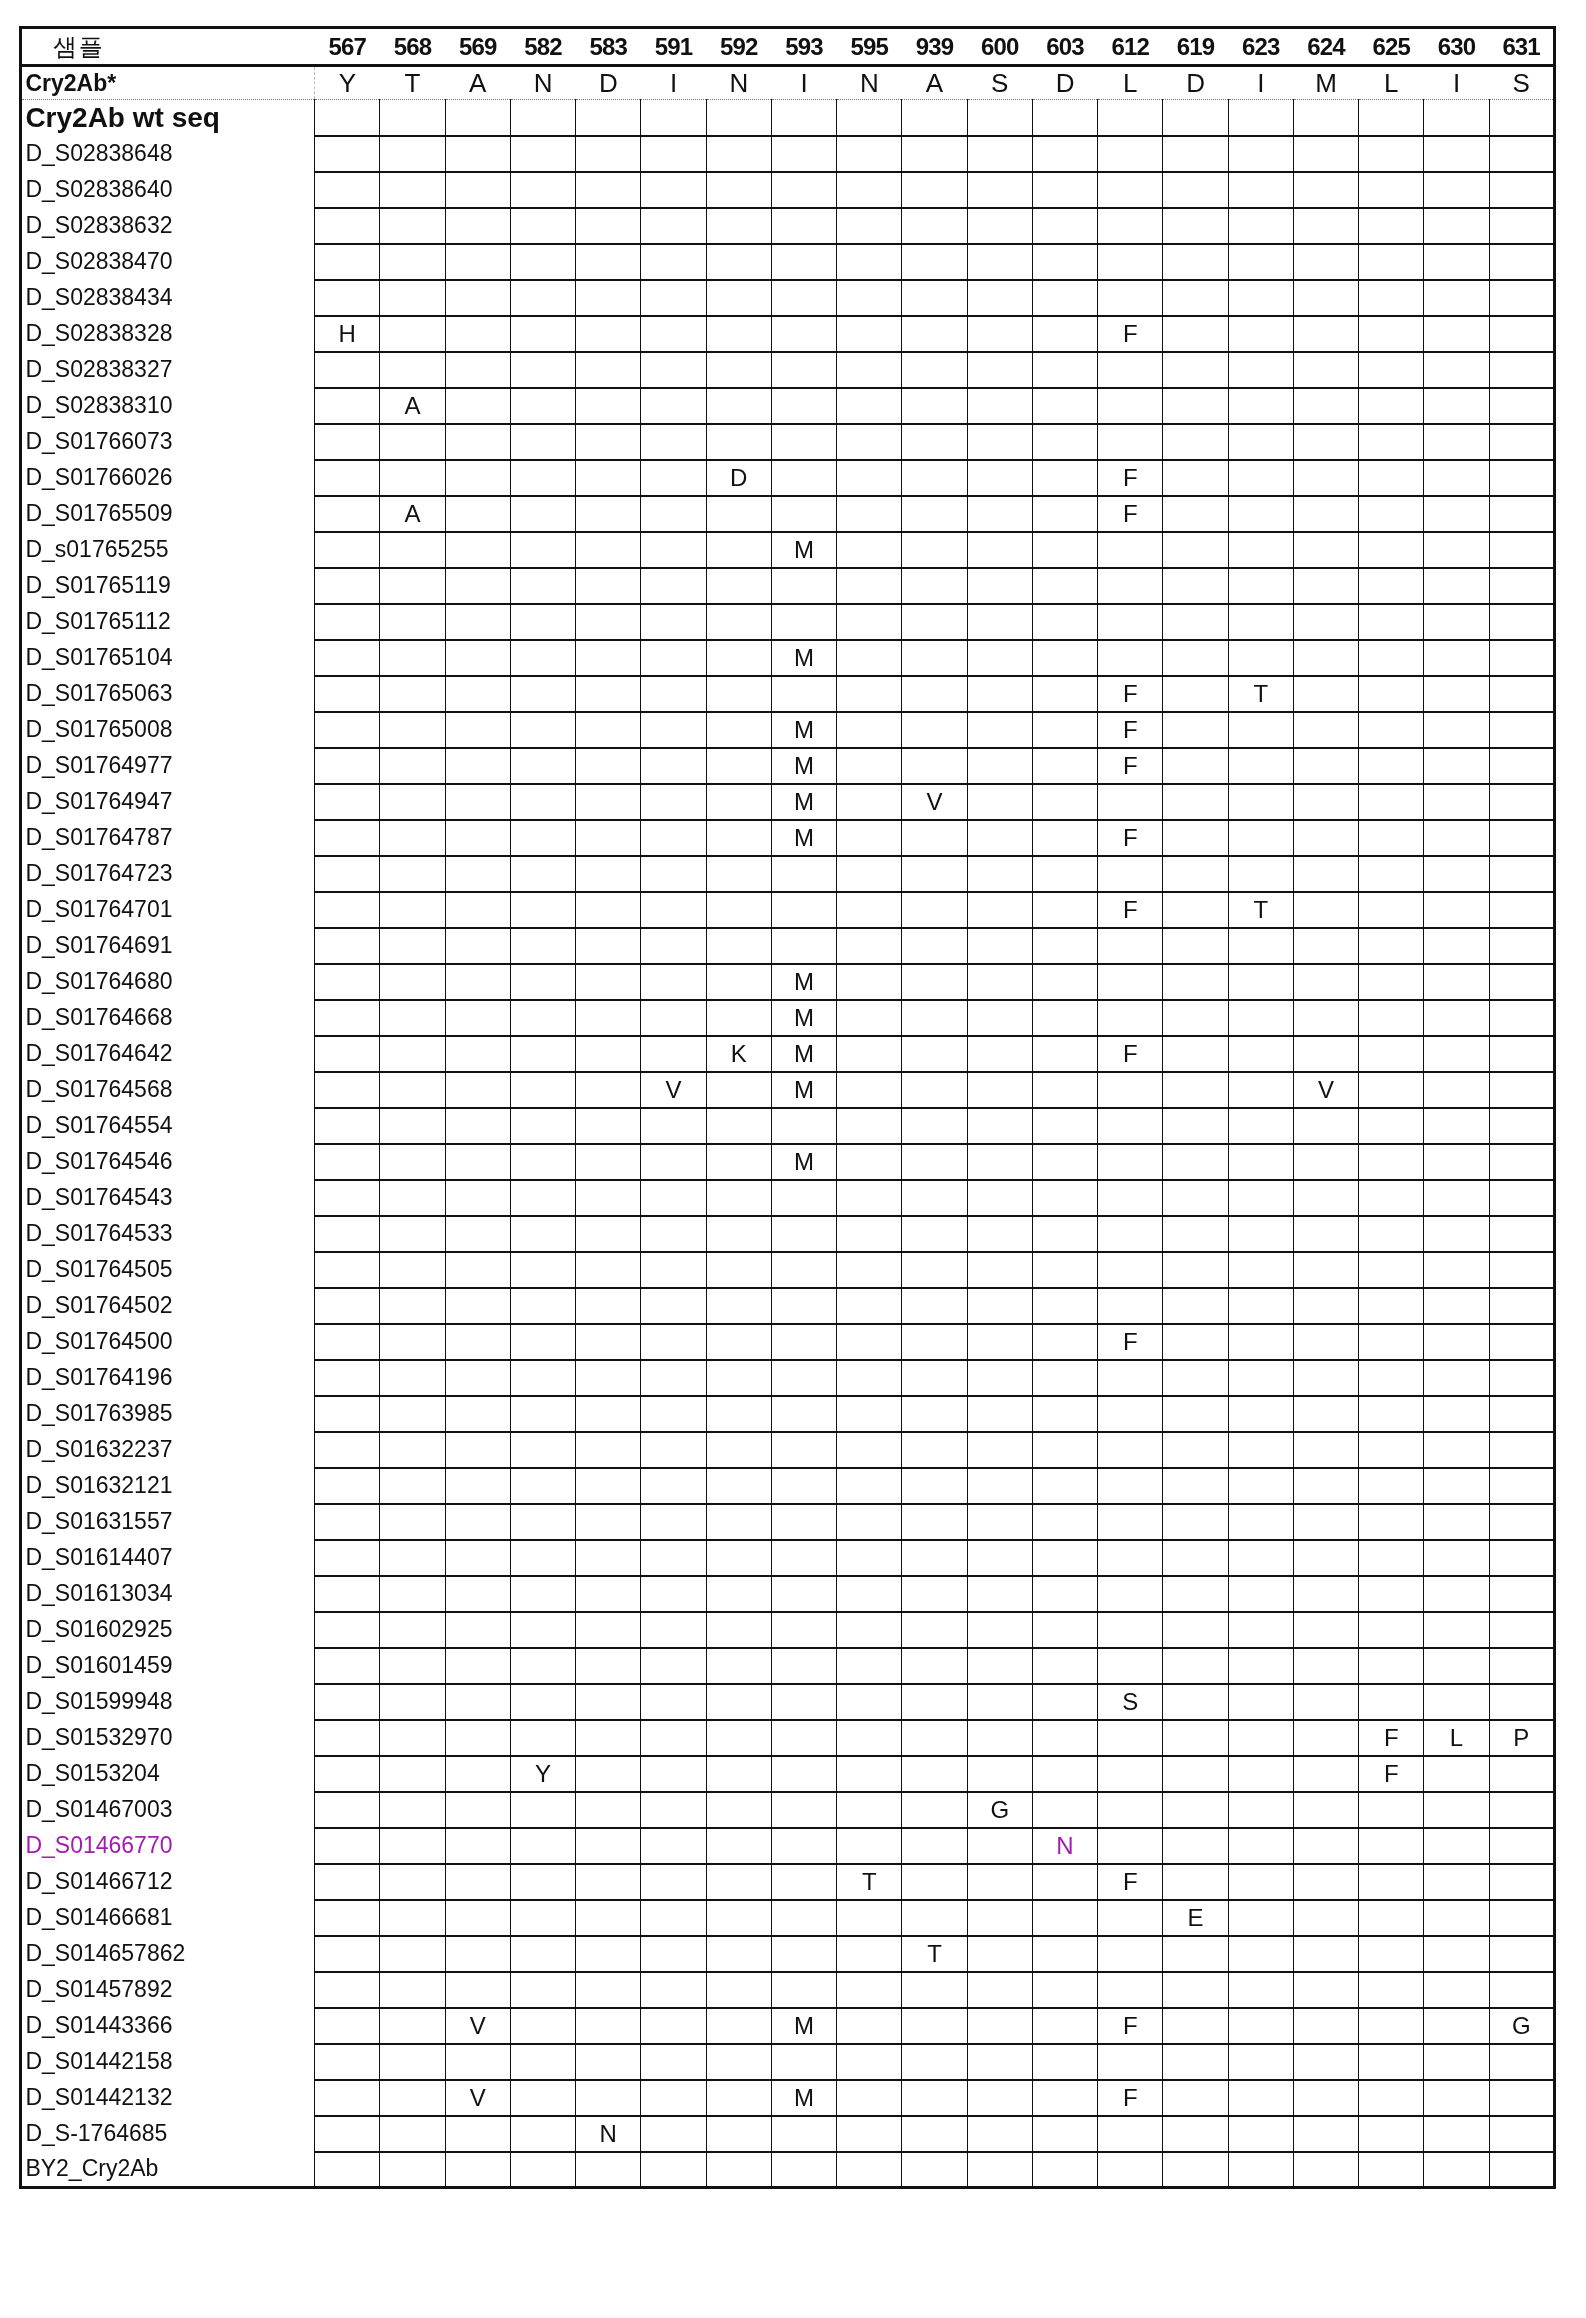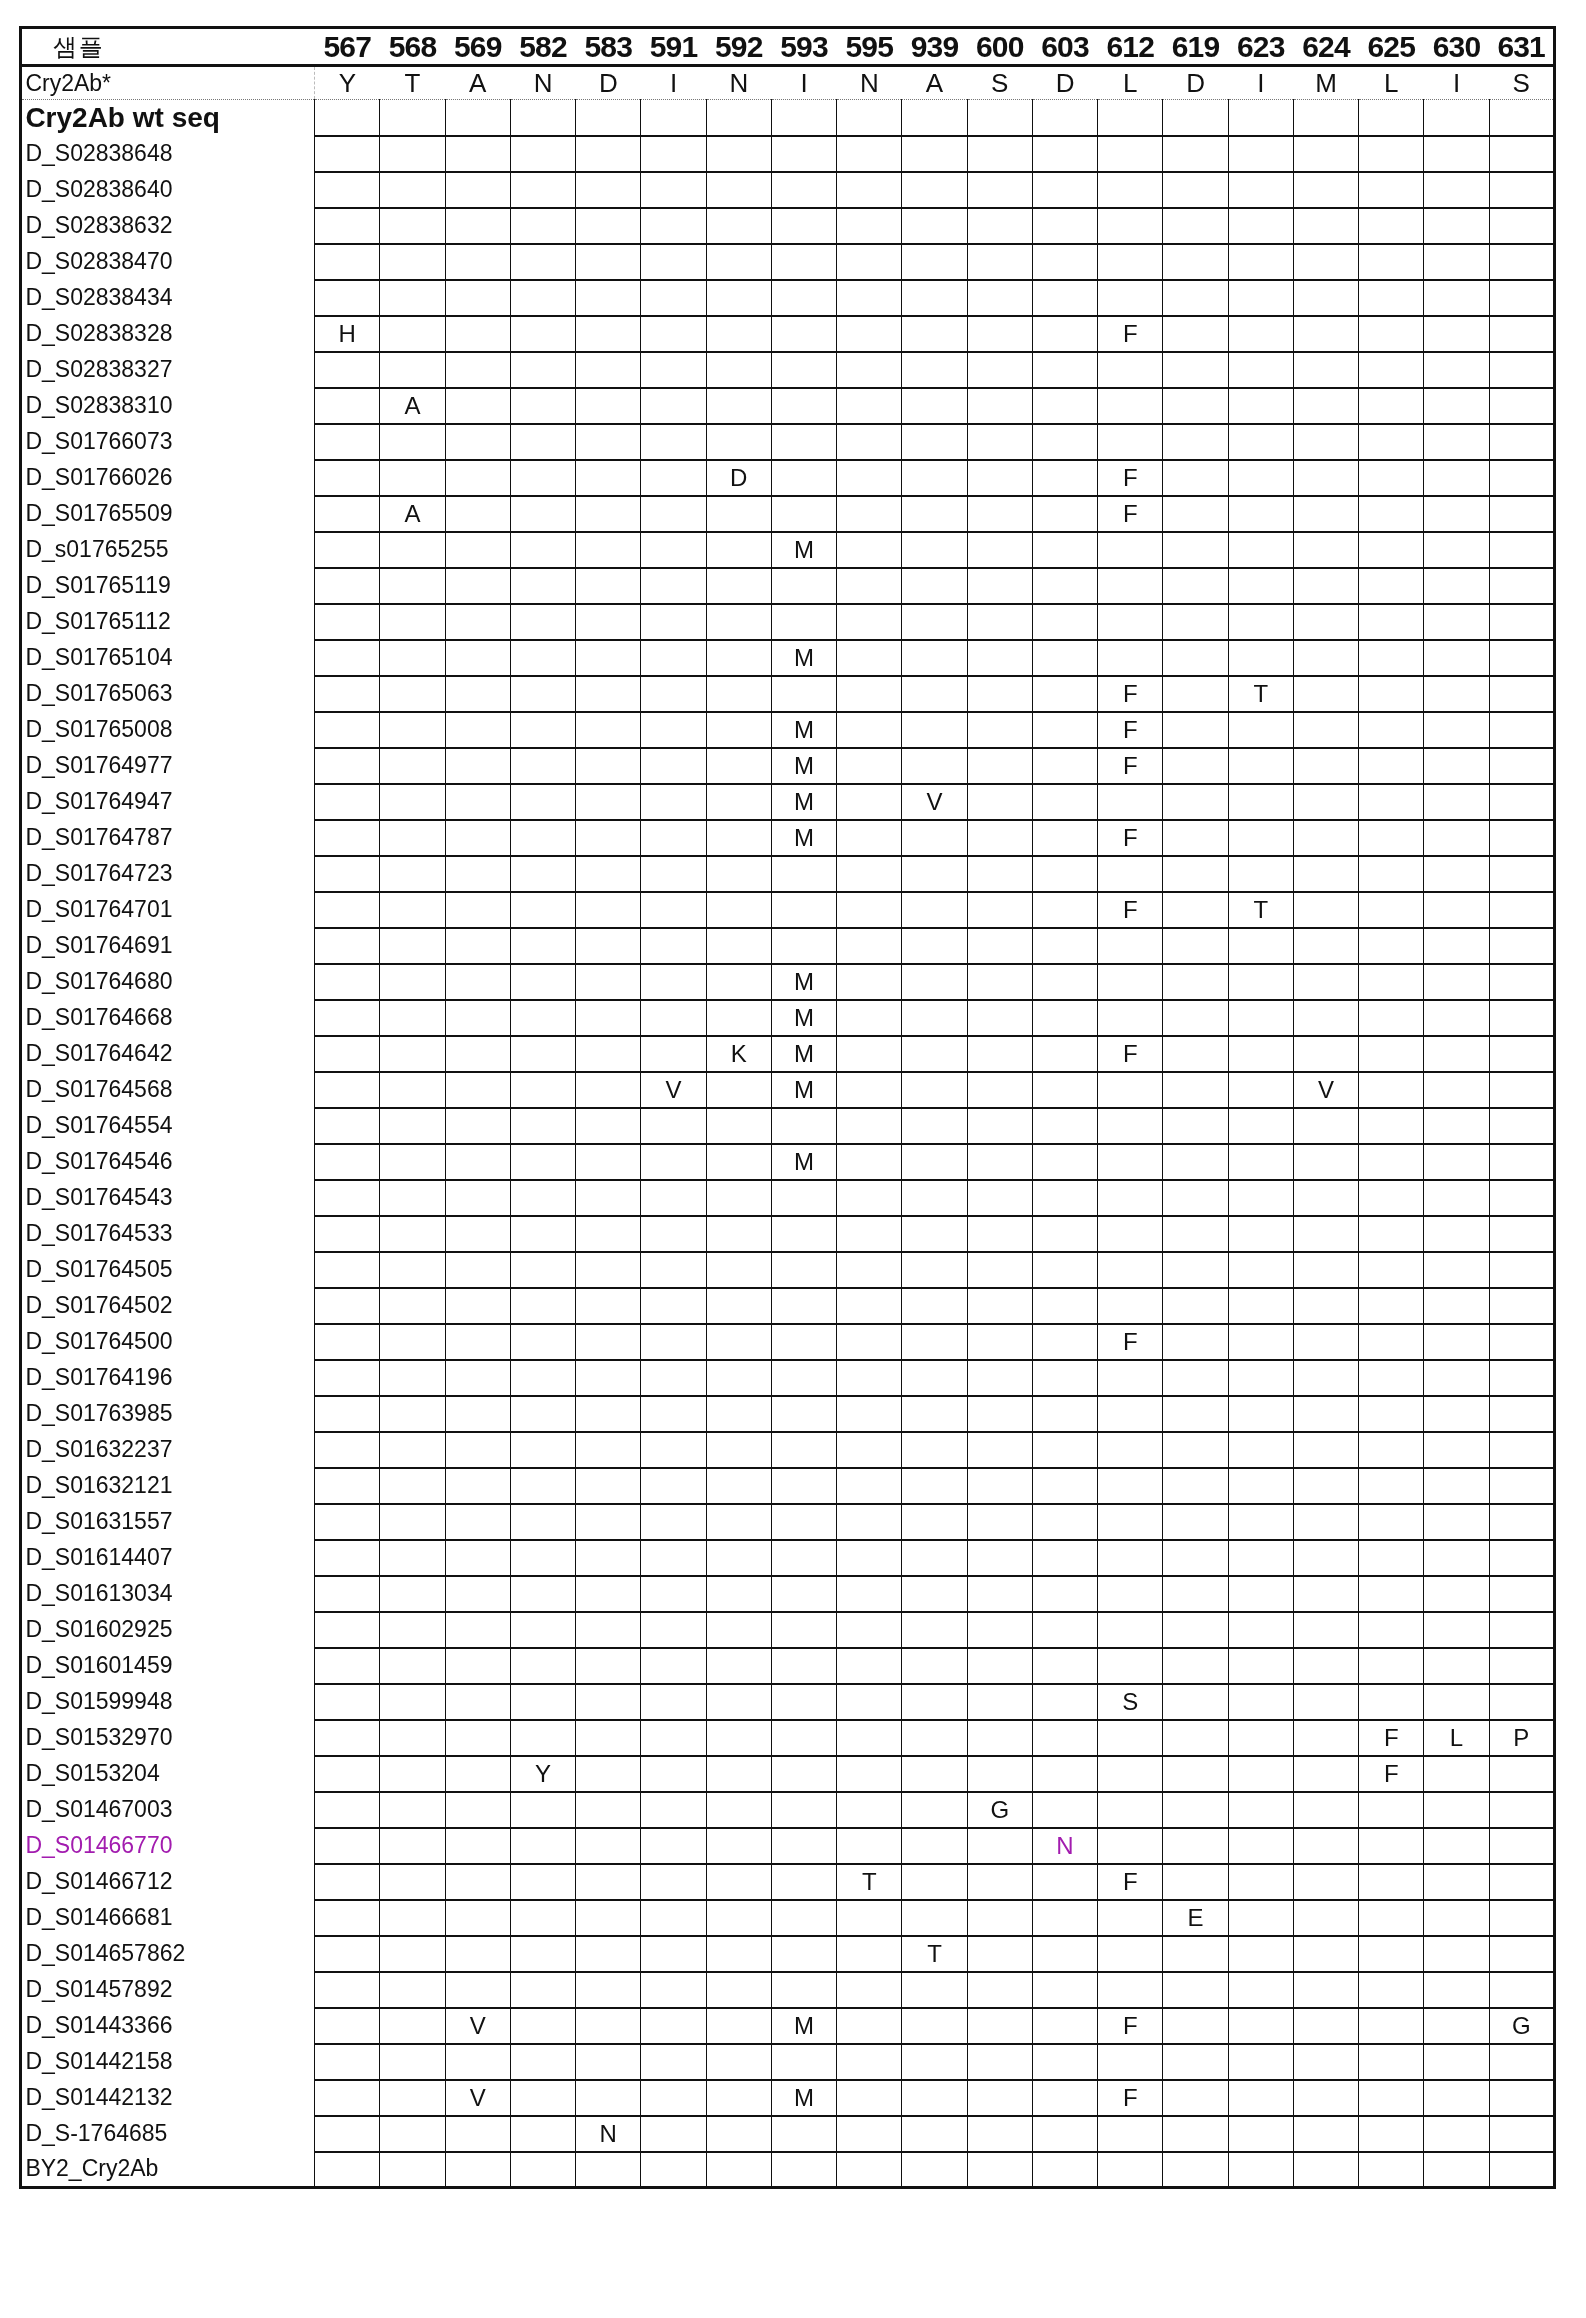--- a/index.html
+++ b/index.html
@@ -5,25 +5,25 @@
     html, body { margin: 0; padding: 0; background: #ffffff; }
     body { width: 1587px; height: 2319px; position: relative; overflow: hidden;
            font-family: "Liberation Sans", sans-serif; color: #111; }
     .sheet { position: absolute; left: 19px; top: 26px; width: 1537px; }
     table { border-collapse: collapse; table-layout: fixed; width: 1537px;
             border: 3.4px solid #111; }
     col.label-col { width: 293px; }
     col.pos-col { width: 65px; }
     th, td { padding: 0; height: 36px; box-sizing: border-box; text-align: center;
              vertical-align: middle; font-size: 23px; line-height: 1; }
-    thead th { height: 38px; font-weight: bold; font-size: 30px;
+    thead th { height: 38px; font-weight: bold; font-size: 24px;
                border-bottom: 3.4px solid #111; letter-spacing: -0.9px; }
     thead th.label-h { text-align: left; padding-left: 31px; font-weight: normal; font-size: 24px; letter-spacing: 1.7px; }
     tr.ref td { height: 34px; font-size: 26px; border-bottom: 0.9px dotted #777; }
-    tr.ref td.label { font-size: 23px; }
+    tr.ref td.label { font-size: 23px; font-weight: bold; }
     td.label { text-align: left; padding-left: 3.4px; font-size: 23px; white-space: nowrap;
                border-right: 0.9px dashed #bbb; }
     tr.wt td.label { font-weight: bold; font-size: 28px; }
     tbody tr.data td.cell { border-left: 1.7px solid #111; border-bottom: 2.6px solid #111; }
     tbody tr.data td.label { border-bottom: none; }
     tbody tr.data td.cell:first-of-type { border-left: 0.9px dashed #999; }
     tr.faded td { color: #a21caf; }
     tr.faded td.cell { border-bottom-color: #444; }
     td.cell.mut { font-size: 24px; }
     tr.last td.cell { border-bottom: none; }

